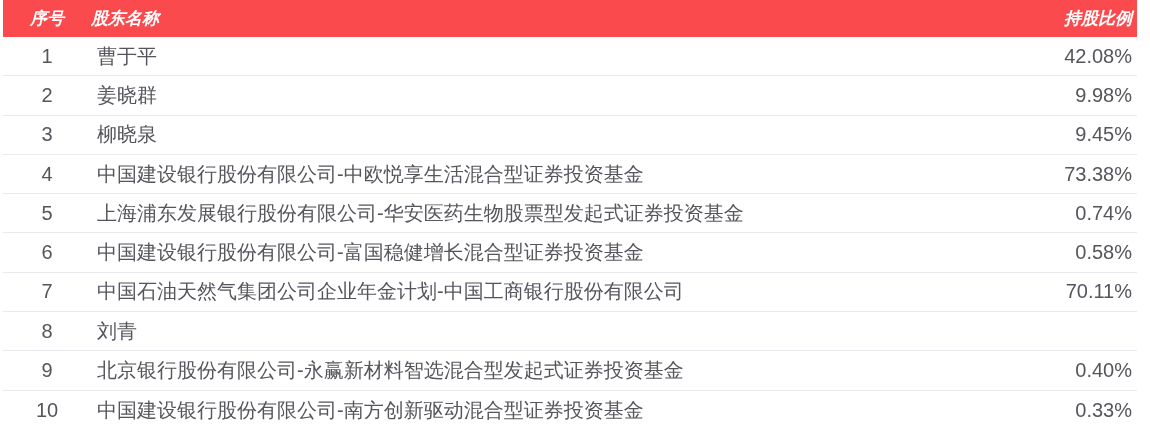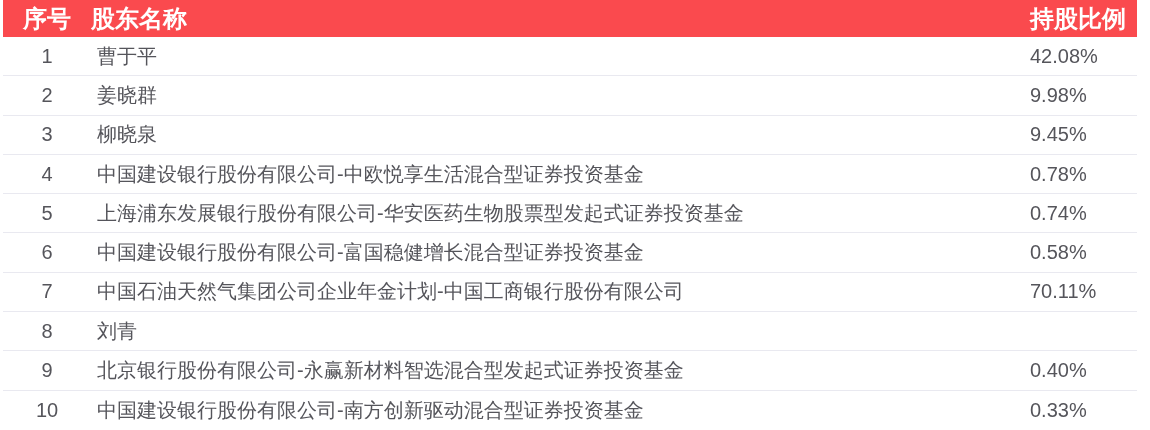--- a/index.html
+++ b/index.html
@@ -17,21 +17,22 @@
     top: 0;
     width: 1134px;
   }
   .thead {
     display: flex;
     align-items: center;
     height: 37px;
     background: var(--header-bg, #fa4a4e);
     color: var(--header-text, #ffffff);
     font-weight: bold;
-    font-size: 24px;
+    font-size: 17px;
+    font-style: italic;
   }
   .tr {
     display: flex;
     align-items: center;
     height: 39.3px;
     box-sizing: border-box;
     font-size: 20px;
     color: var(--row-text, #55555b);
     background: #ffffff;
   }
@@ -53,21 +54,21 @@
     white-space: nowrap;
     overflow: hidden;
   }
   .thead .col-name {
     text-align: left;
     padding-left: 0;
   }
   .col-ratio {
     width: 102px;
     flex: 0 0 102px;
-    text-align: left;
+    text-align: right;
     padding-right: 5px;
     box-sizing: content-box;
   }
 </style>
 </head>
 <body>
 
 <div class="table-wrap">
   <div class="thead">
     <div class="col-index">序号</div>
@@ -89,21 +90,21 @@
 
   <div class="tr">
     <div class="col-index">3</div>
     <div class="col-name">柳晓泉</div>
     <div class="col-ratio">9.45%</div>
   </div>
 
   <div class="tr">
     <div class="col-index">4</div>
     <div class="col-name">中国建设银行股份有限公司-中欧悦享生活混合型证券投资基金</div>
-    <div class="col-ratio">0.78%</div>
+    <div class="col-ratio">73.38%</div>
   </div>
 
   <div class="tr">
     <div class="col-index">5</div>
     <div class="col-name">上海浦东发展银行股份有限公司-华安医药生物股票型发起式证券投资基金</div>
     <div class="col-ratio">0.74%</div>
   </div>
 
   <div class="tr">
     <div class="col-index">6</div>

